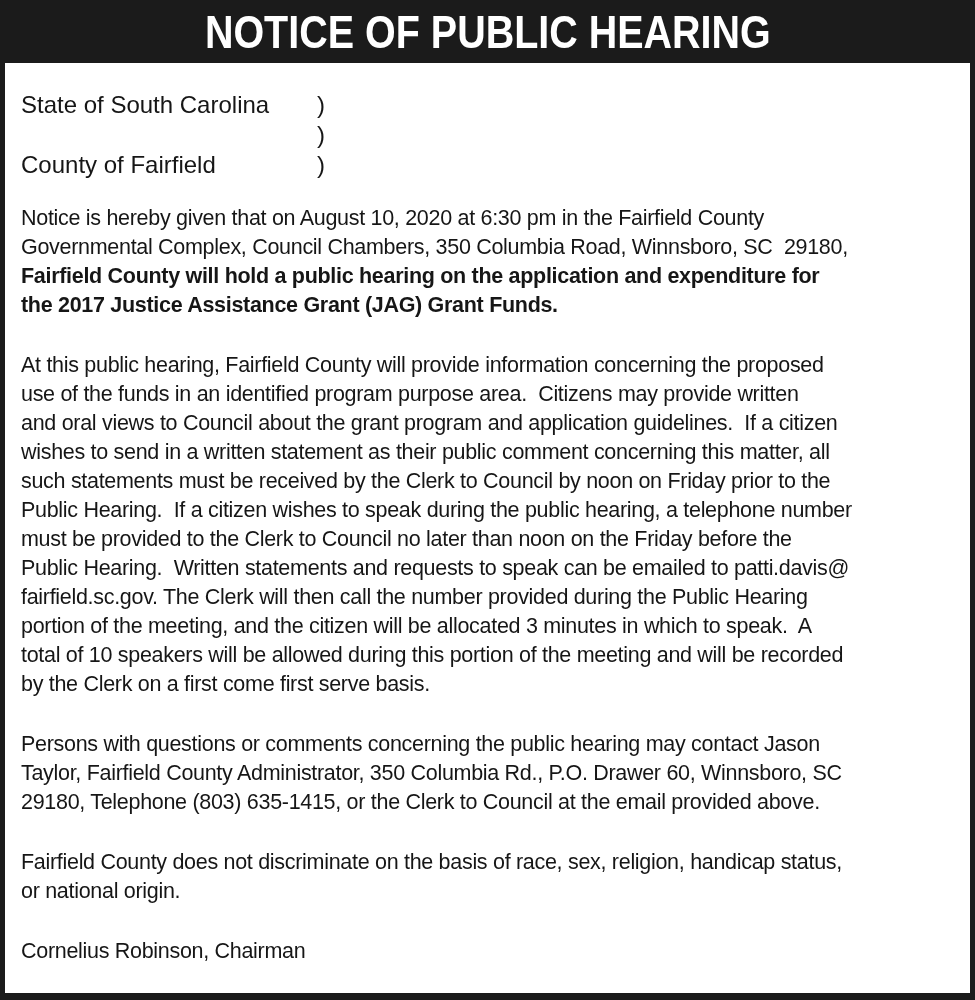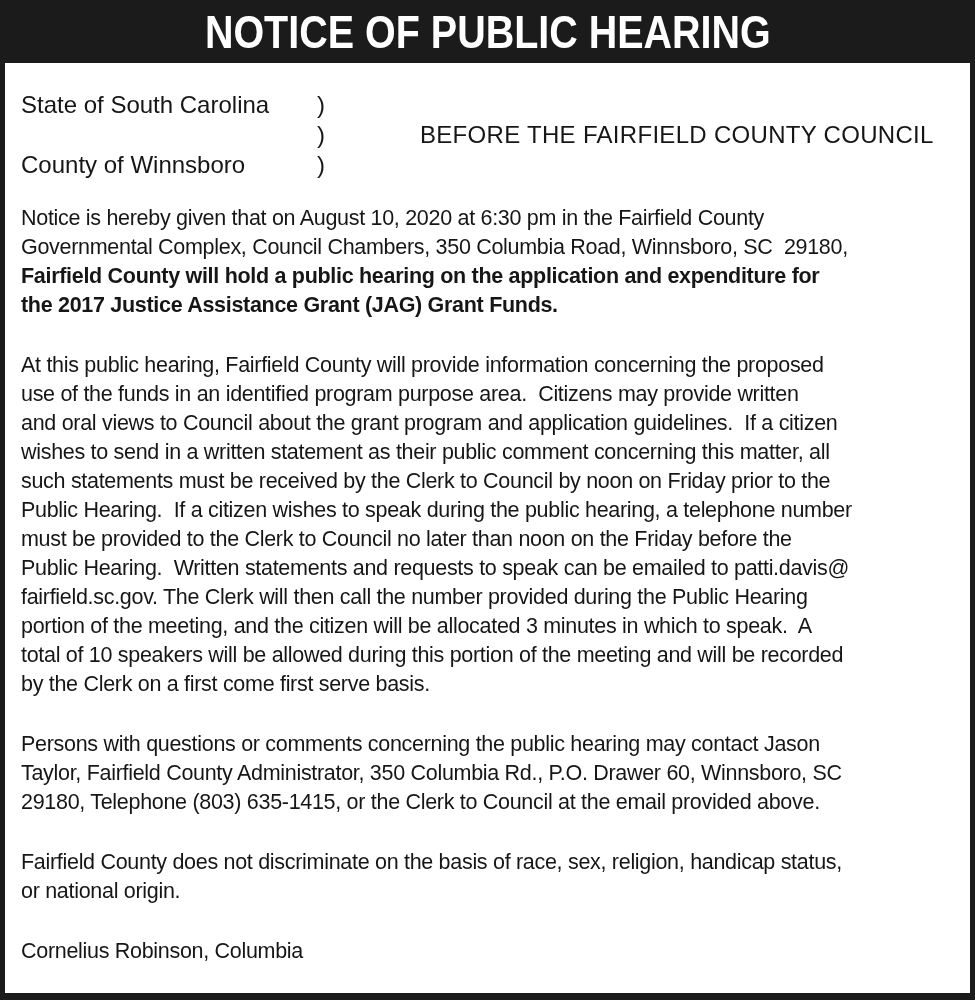--- a/index.html
+++ b/index.html
@@ -59,24 +59,23 @@
   <div class="notice-body">
 
     <div class="caption">
       <div class="cap-row">
         <span class="cap-label">State of South Carolina</span>
         <span class="paren">)</span>
       </div>
       <div class="cap-row">
         <span class="cap-label"></span>
         <span class="paren">)</span>
-        <span class="court-line">BEFORE THE FAIRFIELD COUNTY COUNCIL</span>
       </div>
       <div class="cap-row">
-        <span class="cap-label">County of Winnsboro</span>
+        <span class="cap-label">County of Fairfield</span>
         <span class="paren">)</span>
       </div>
     </div>
 
     <p class="para">
       <span class="lines">Notice is hereby given that on August 10, 2020 at 6:30 pm in the Fairfield County
 Governmental Complex, Council Chambers, 350 Columbia Road, Winnsboro, SC  29180,</span>
       <span class="lines bold">Fairfield County will hold a public hearing on the application and expenditure for
 the 2017 Justice Assistance Grant (JAG) Grant Funds.</span>
     </p>
@@ -100,16 +99,16 @@
       <span class="lines">Persons with questions or comments concerning the public hearing may contact Jason
 Taylor, Fairfield County Administrator, 350 Columbia Rd., P.O. Drawer 60, Winnsboro, SC
 29180, Telephone (803) 635-1415, or the Clerk to Council at the email provided above.</span>
     </p>
 
     <p class="para">
       <span class="lines">Fairfield County does not discriminate on the basis of race, sex, religion, handicap status,
 or national origin.</span>
     </p>
 
-    <p class="para signature">Cornelius Robinson, Columbia</p>
+    <p class="para signature">Cornelius Robinson, Chairman</p>
 
   </div>
 </div>
 
 </body></html>

